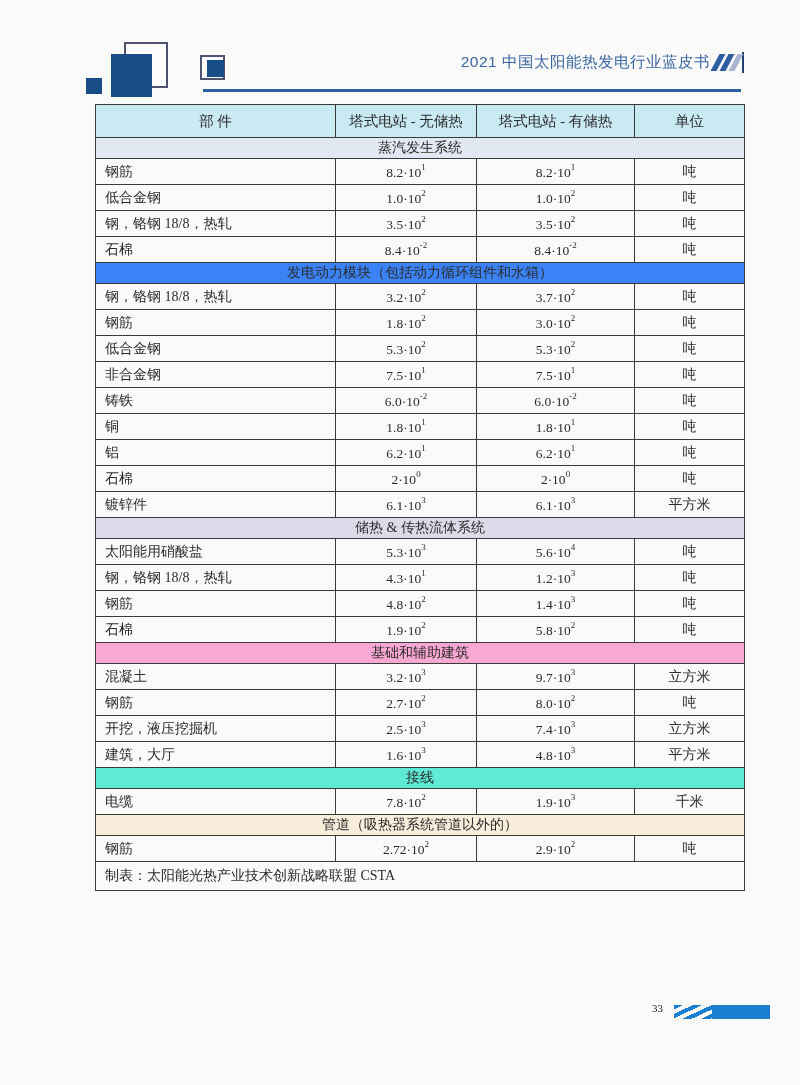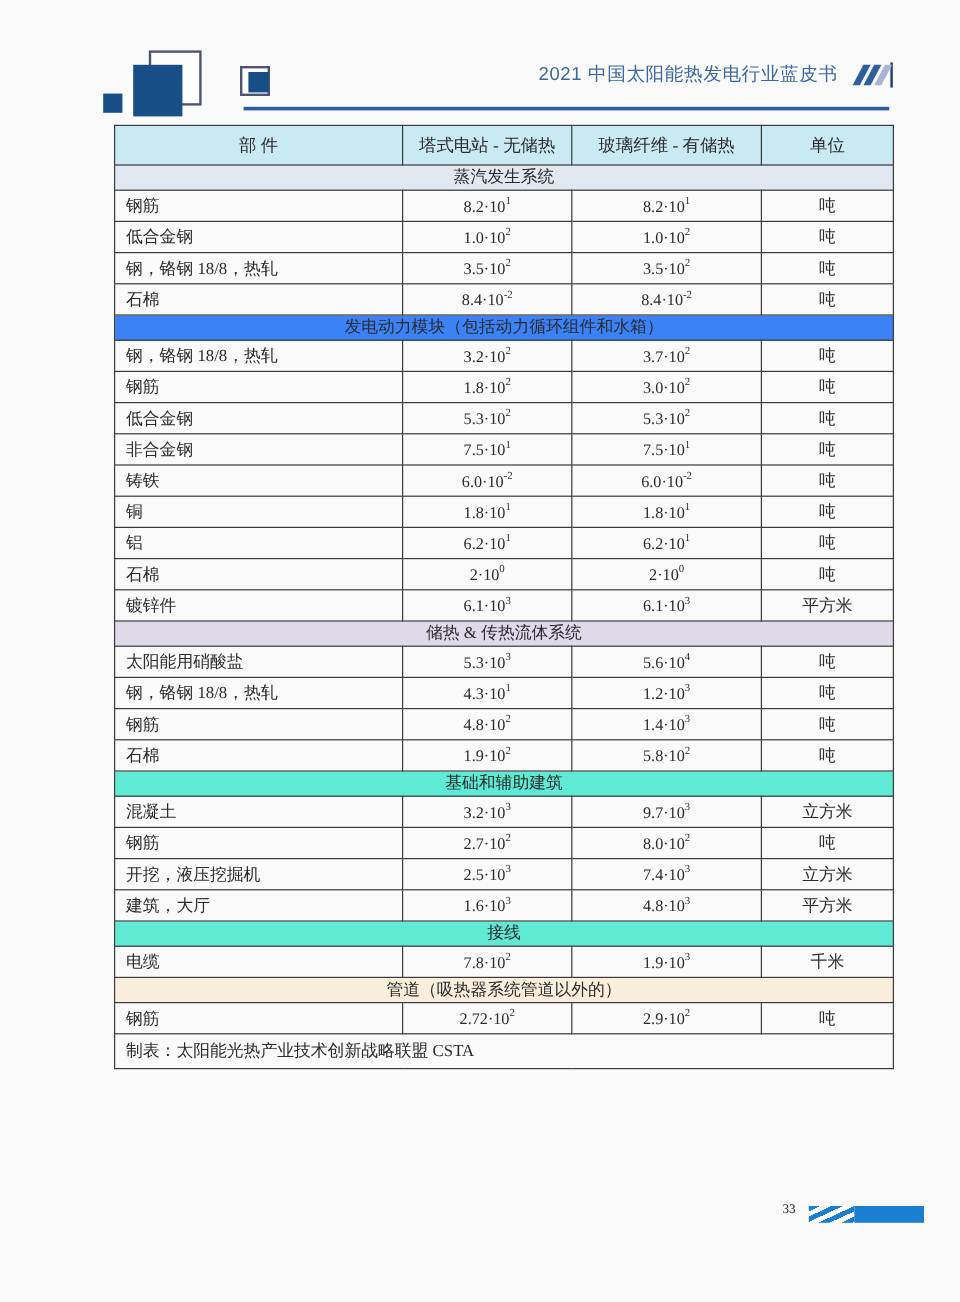--- a/index.html
+++ b/index.html
@@ -8,21 +8,21 @@
 
   
   .logo { position:absolute; left:86px; top:42px; width:150px; height:64px; }
   .logo .sq { position:absolute; }
   .lg-outline { left:38px; top:0px; width:44px; height:46px; border:2px solid #4e5470; background:#fdfdfd; }
   .lg-fill    { left:25px; top:12px; width:41px; height:43px; background:#164e85; }
   .sm-left    { left:0px;  top:36px; width:16px; height:16px; background:#164e85; }
   .sm-outline { left:114px; top:13px; width:25px; height:25px; border:2px solid #4e5470; background:#fdfdfd; }
   .sm-fill    { left:121px; top:18px; width:17px; height:17px; background:#164e85; }
 
-  .header-right { position:absolute; left:95px; top:52px; width:649px; display:flex; justify-content:flex-end; align-items:center; gap:17px; }
+  .header-right { position:absolute; left:95px; top:52px; width:649px; display:flex; justify-content:flex-end; align-items:center; gap:5px; }
   .doc-title { font-family:"Liberation Sans","DejaVu Sans",sans-serif; font-size:15.5px; color:#3a67a1; letter-spacing:0.5px; }
   .slashes { display:flex; align-items:center; gap:3px; height:20px; }
   .slashes i { display:block; width:6px; height:17px; transform:skewX(-28deg); }
   .slashes i.s1,.slashes i.s2 { background:#2d5f9e; }
   .slashes i.s3 { background:#a9b5d0; }
   .slashes i.s4 { width:2px; height:21px; transform:none; background:#1d3f6e; }
   .header-rule { position:absolute; left:203px; top:89px; width:538px; height:3px; background:#2a5d9f; }
 
   
   table { position:absolute; left:95px; top:104px; width:649px; border-collapse:collapse; table-layout:fixed; }
@@ -68,21 +68,21 @@
   <colgroup>
       <col style="width:240px">
       <col style="width:141px">
       <col style="width:158px">
       <col style="width:110px">
     </colgroup>
   <thead>
     <tr>
       <th>部 件</th>
       <th>塔式电站 - 无储热</th>
-      <th>玻璃纤维 - 有储热</th>
+      <th>塔式电站 - 有储热</th>
       <th>单位</th>
     </tr>
   </thead>
   <tbody>
       <tr class="band">
         <td colspan="4" style="background: rgb(226, 232, 241);">蒸汽发生系统</td>
       </tr>
       <tr class="data">
         <td class="comp">钢筋</td>
         <td class="val">8.2·10<sup>1</sup></td>
@@ -185,21 +185,21 @@
         <td class="val">1.4·10<sup>3</sup></td>
         <td class="unit">吨</td>
       </tr>
       <tr class="data">
         <td class="comp">石棉</td>
         <td class="val">1.9·10<sup>2</sup></td>
         <td class="val">5.8·10<sup>2</sup></td>
         <td class="unit">吨</td>
       </tr>
       <tr class="band">
-        <td colspan="4" style="background: #5eead4;">基础和辅助建筑</td>
+        <td colspan="4" style="background: #f9a8d4;">基础和辅助建筑</td>
       </tr>
       <tr class="data">
         <td class="comp">混凝土</td>
         <td class="val">3.2·10<sup>3</sup></td>
         <td class="val">9.7·10<sup>3</sup></td>
         <td class="unit">立方米</td>
       </tr>
       <tr class="data">
         <td class="comp">钢筋</td>
         <td class="val">2.7·10<sup>2</sup></td>

